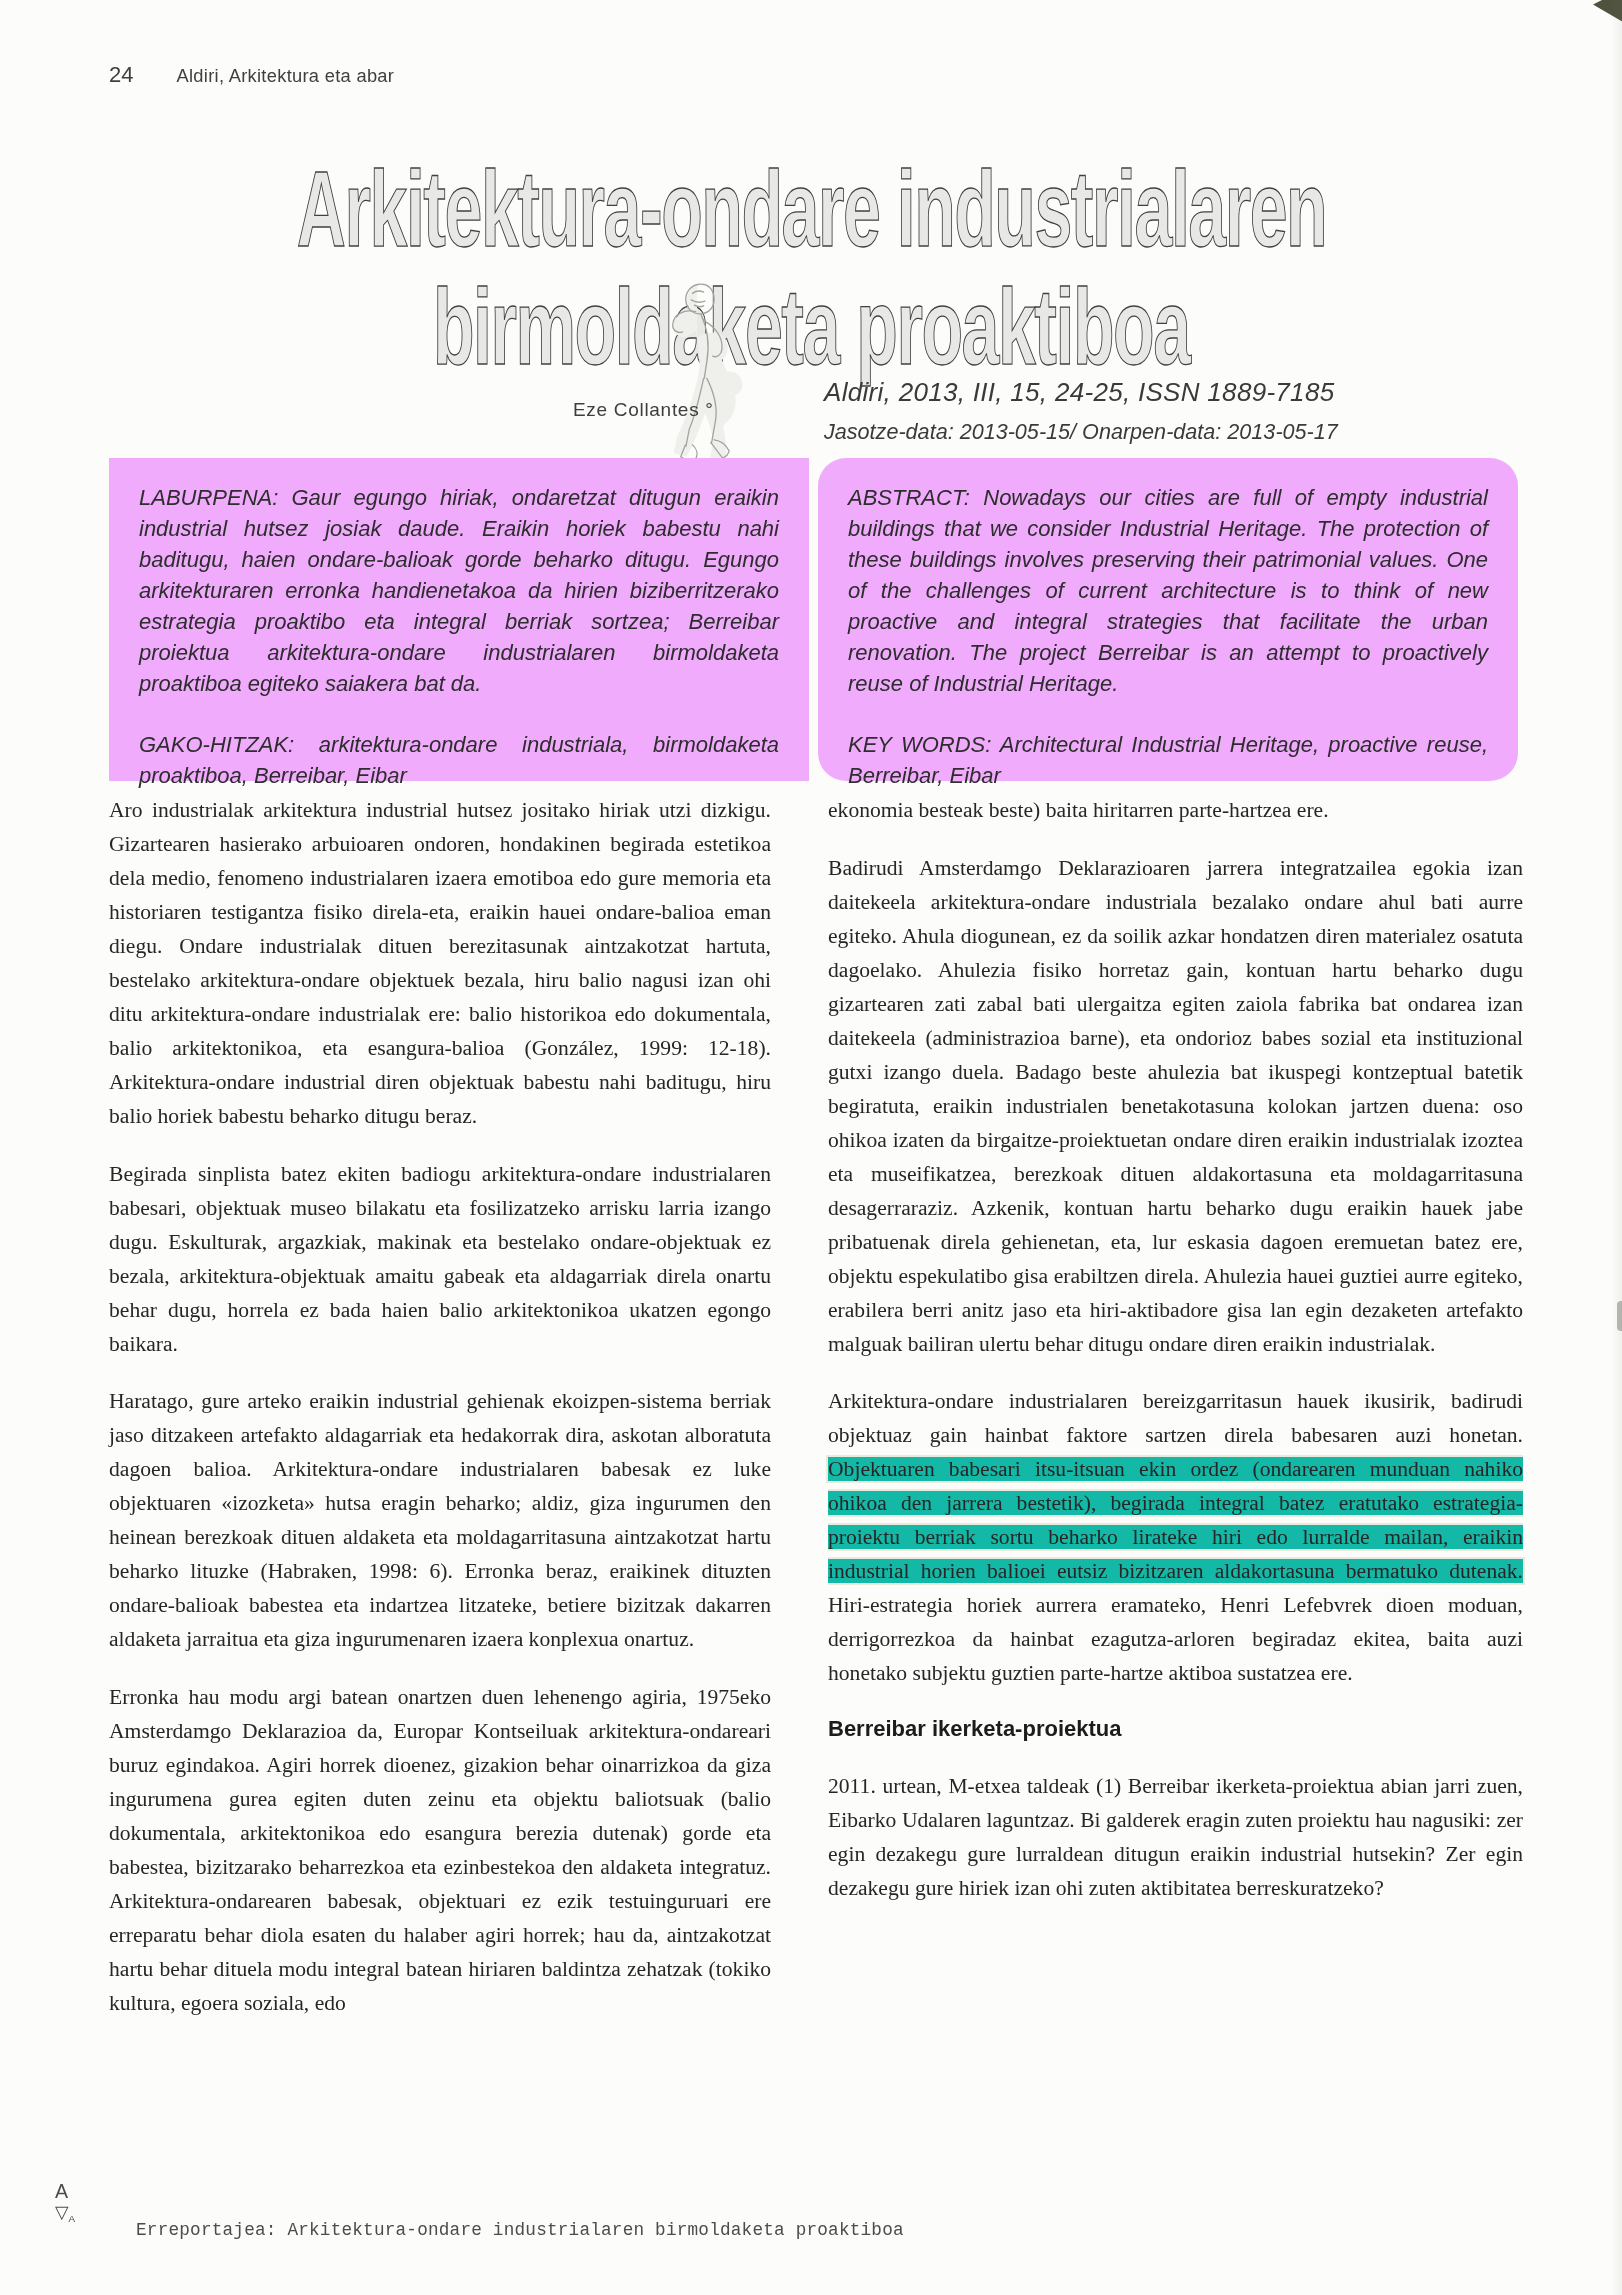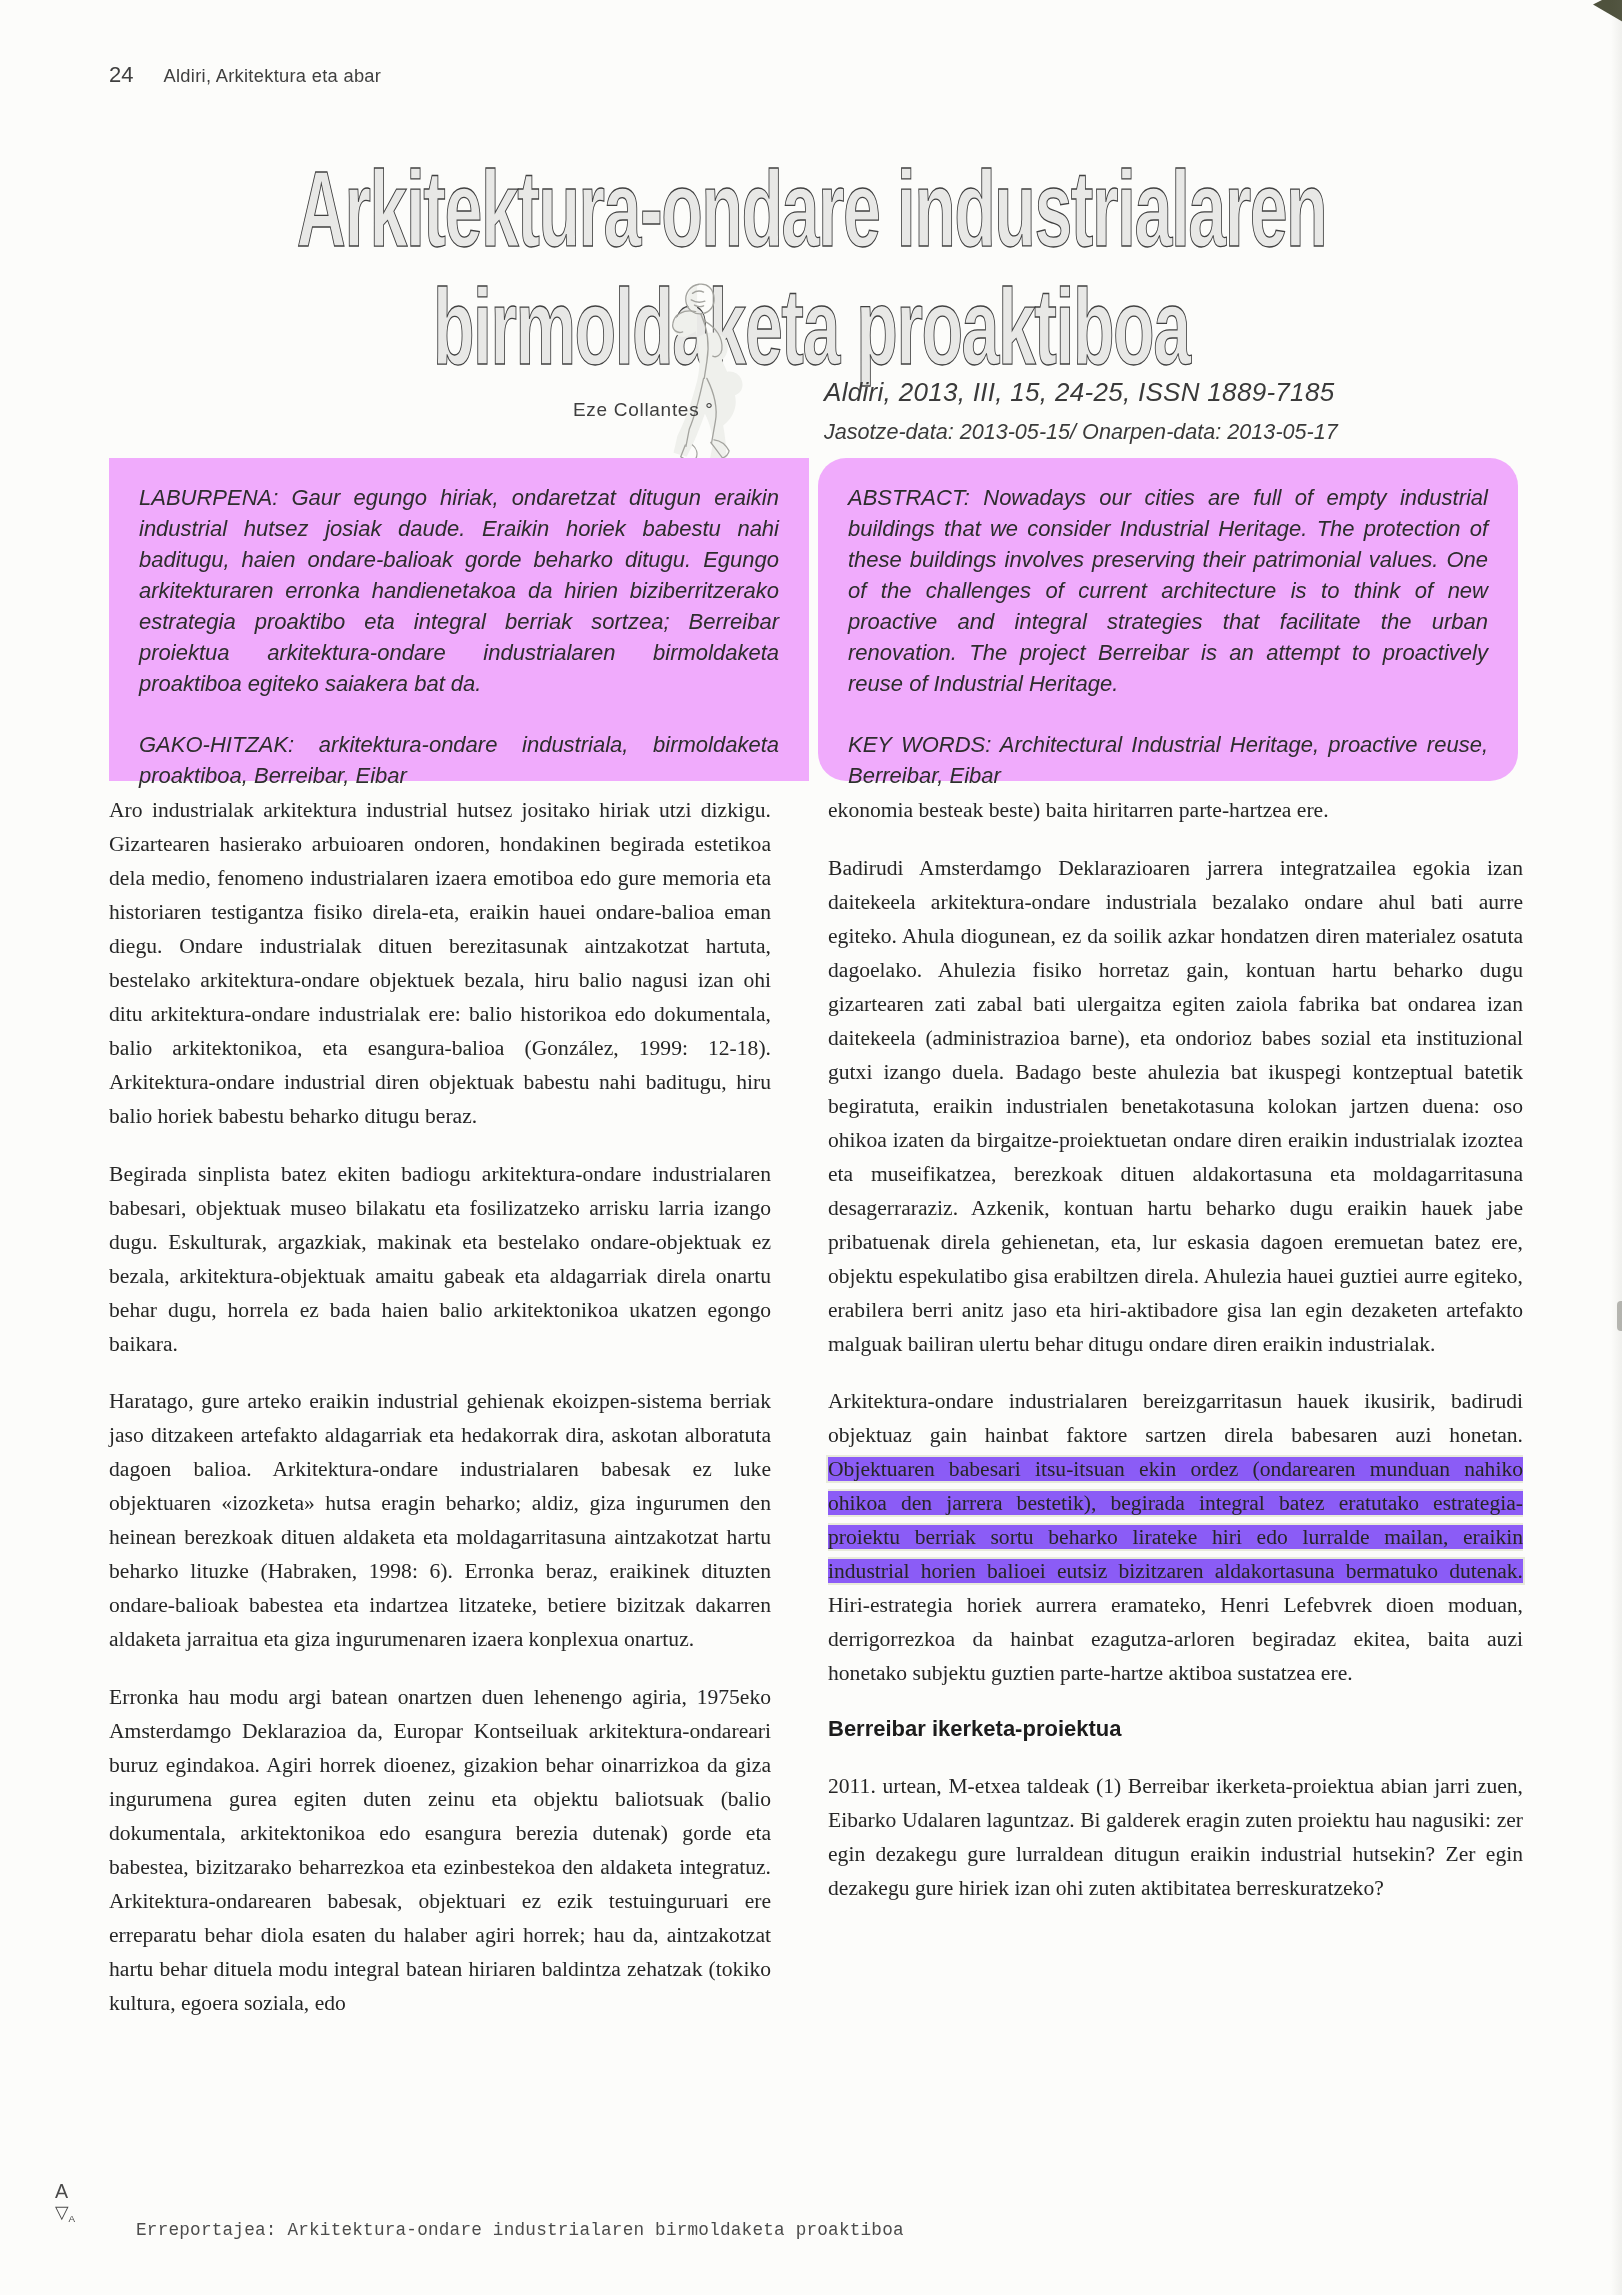--- a/index.html
+++ b/index.html
@@ -1,21 +1,21 @@
 <!DOCTYPE html>
 <html style="font-size:10.5px"><head>
 <meta charset="utf-8">
 <style>
   html,body{margin:0;padding:0;}
   body{width:1623px;height:2295px;position:relative;background:#fcfcfa;
        font-family:"Liberation Sans",sans-serif;}
   .page{position:absolute;inset:0;overflow:hidden;}
 
   
-  .page-header{position:absolute;top:62px;left:109px;display:flex;gap:30px;
+  .page-header{position:absolute;top:62px;left:109px;display:flex;gap:43px;
                align-items:baseline;color:#3f3f3f;}
   .page-num{font-size:22px;}
   .journal{font-size:18.3px;letter-spacing:0.3px;}
 
   
   .title{position:absolute;top:135px;left:0;width:100%;text-align:center;}
   .title .line{display:block;height:118px;}
   .title .line span{display:inline-block;white-space:nowrap;
       font-family:"Liberation Sans",sans-serif;font-size:92px;letter-spacing:-2px;
       color:#3c3c3c;-webkit-text-fill-color:rgba(60,60,60,.10);
@@ -42,21 +42,21 @@
   .abstract.right{left:818px;border-radius:28px;}
 
   
   .col{position:absolute;top:793px;font-family:"Liberation Serif",serif;
        font-size:21.6px;line-height:34px;color:#262626;}
   .col p{margin:0 0 23.6px;text-align:justify;}
   .col-left{left:109px;width:662px;}
   .col-right{left:828px;width:695px;}
   .section-heading{font-family:"Liberation Sans",sans-serif;font-weight:bold;
        font-size:22px;line-height:29px;color:#1c1c1c;margin:5.2px 0 26px;}
-  .hl{background:#8b5cf6;box-shadow:0 0 0 2px #e8eadb;}
+  .hl{background:#14b8a6;box-shadow:0 0 0 2px #e8eadb;}
 
   
   .footer-logo{position:absolute;left:55px;top:2182px;color:#4a4a4a;line-height:1;
                text-align:left;}
   .logo-a{font-size:19.6px;display:block;}
   .logo-tri{font-size:17.7px;display:inline-block;margin-top:2px;}
   .logo-sub{font-size:9.8px;vertical-align:-3.9px;}
   .footer-text{position:absolute;left:136px;top:2220px;font-size:17.7px;color:#4c4c4c;
                letter-spacing:0.2px;font-family:Liberation Mono, monospace;}
 

